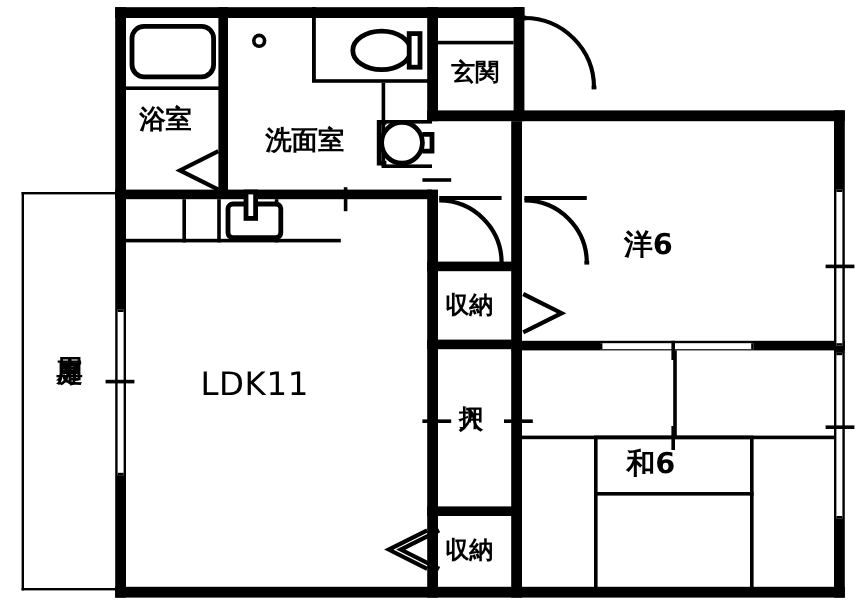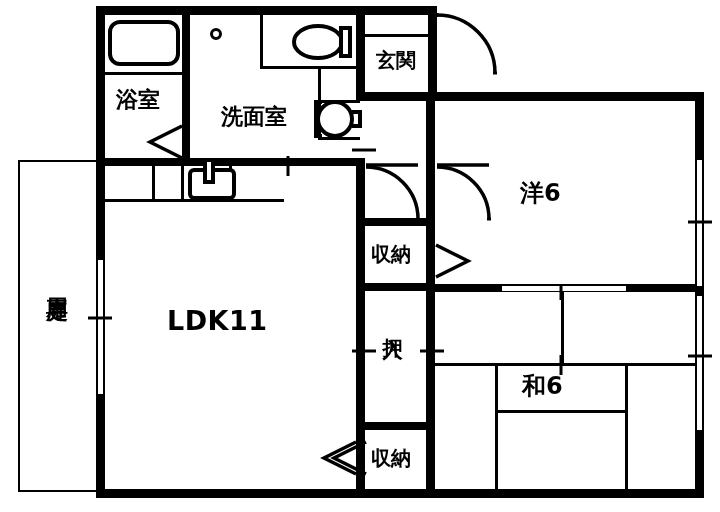--- a/index.html
+++ b/index.html
@@ -9,21 +9,21 @@
 
   
   .w{position:absolute;background:#000;}          
   .tw{position:absolute;background:#000;}         
   .room{position:absolute;background:#fff;}
   .lbl{position:absolute;color:#000;white-space:nowrap;
        font-weight:700;letter-spacing:0px;}
   .lbl-h{font-size:19px;}
   .lbl-v{font-size:19px;writing-mode:vertical-rl;text-orientation:upright;
          line-height:1.05;}
-  .big{font-size:27px;font-weight:700;letter-spacing:0.5px;}
+  .big{font-size:27px;font-weight:400;letter-spacing:0.5px;}
   .mid{font-size:24px;font-weight:700;}
   svg.ov{position:absolute;left:0;top:0;width:720px;height:512px;
          pointer-events:none;}
 </style>
 </head>
 <body>
 
 <div id="plan">
 
   <div class="room" style="left:104px;top:12px;width:78px;height:148px;"></div>
@@ -177,21 +177,21 @@
   </svg>
 
   <div class="lbl lbl-h" style="left:116px;top:85px;font-size:22px;">浴室</div>
 
   <div class="lbl lbl-h" style="left:221px;top:102px;font-size:22px;">洗面室</div>
 
   <div class="lbl lbl-h" style="left:376px;top:47px;font-size:20px;">玄関</div>
 
   <div class="lbl big" style="left:167px;top:305px;">LDK11</div>
 
-  <div class="lbl mid" style="left:520px;top:177px;">洋6</div>
+  <div class="lbl mid" style="left:520px;top:188px;">洋6</div>
 
   <div class="lbl mid" style="left:522px;top:370px;">和6</div>
 
   <div class="lbl lbl-h" style="left:371px;top:241px;font-size:20px;">収納</div>
 
   <div class="lbl lbl-v" style="left:382px;top:322px;font-size:20px;">押入</div>
 
   <div class="lbl lbl-h" style="left:371px;top:445px;font-size:20px;">収納</div>
 
   <div class="lbl lbl-v" style="left:46px;top:280px;font-size:22px;">専用庭</div>

